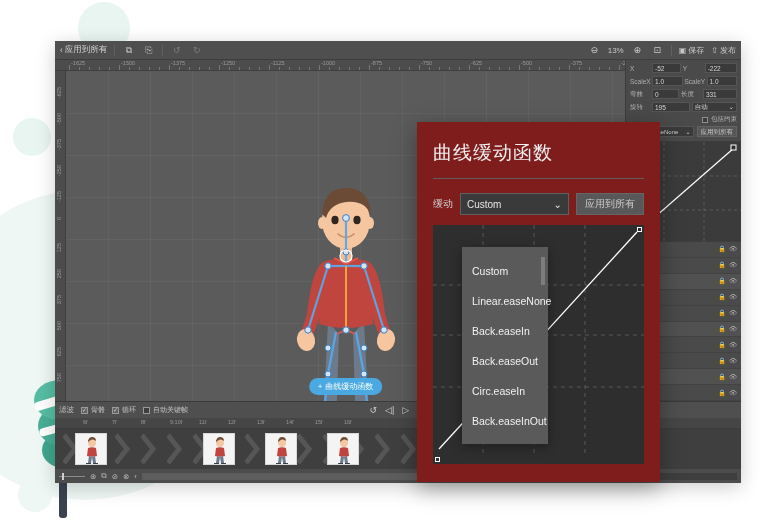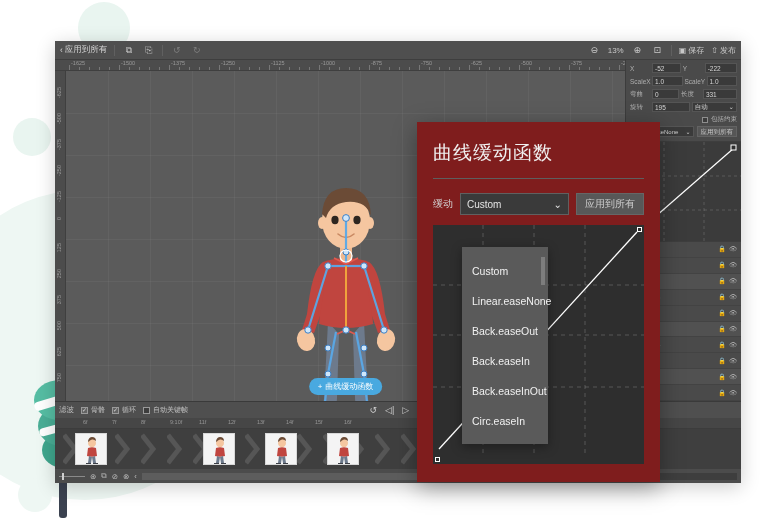--- a/index.html
+++ b/index.html
@@ -708,19 +708,19 @@
       </svg>
       <span class="handle" style="left:2px; bottom:2px;"></span>
       <span class="handle" style="right:2px; top:2px;"></span>
     </div>
   </div>
 
   <div id="dropdown">
     <div id="dd-scroll"></div>
   <div class="dd-item">Custom</div>
       <div class="dd-item">Linear.easeNone</div>
+      <div class="dd-item">Back.easeIn</div>
       <div class="dd-item">Back.easeOut</div>
-      <div class="dd-item">Back.easeIn</div>
+      <div class="dd-item">Circ.easeIn</div>
       <div class="dd-item">Back.easeInOut</div>
-      <div class="dd-item">Circ.easeIn</div>
     </div>
 
 </div>
 
 </body></html>

